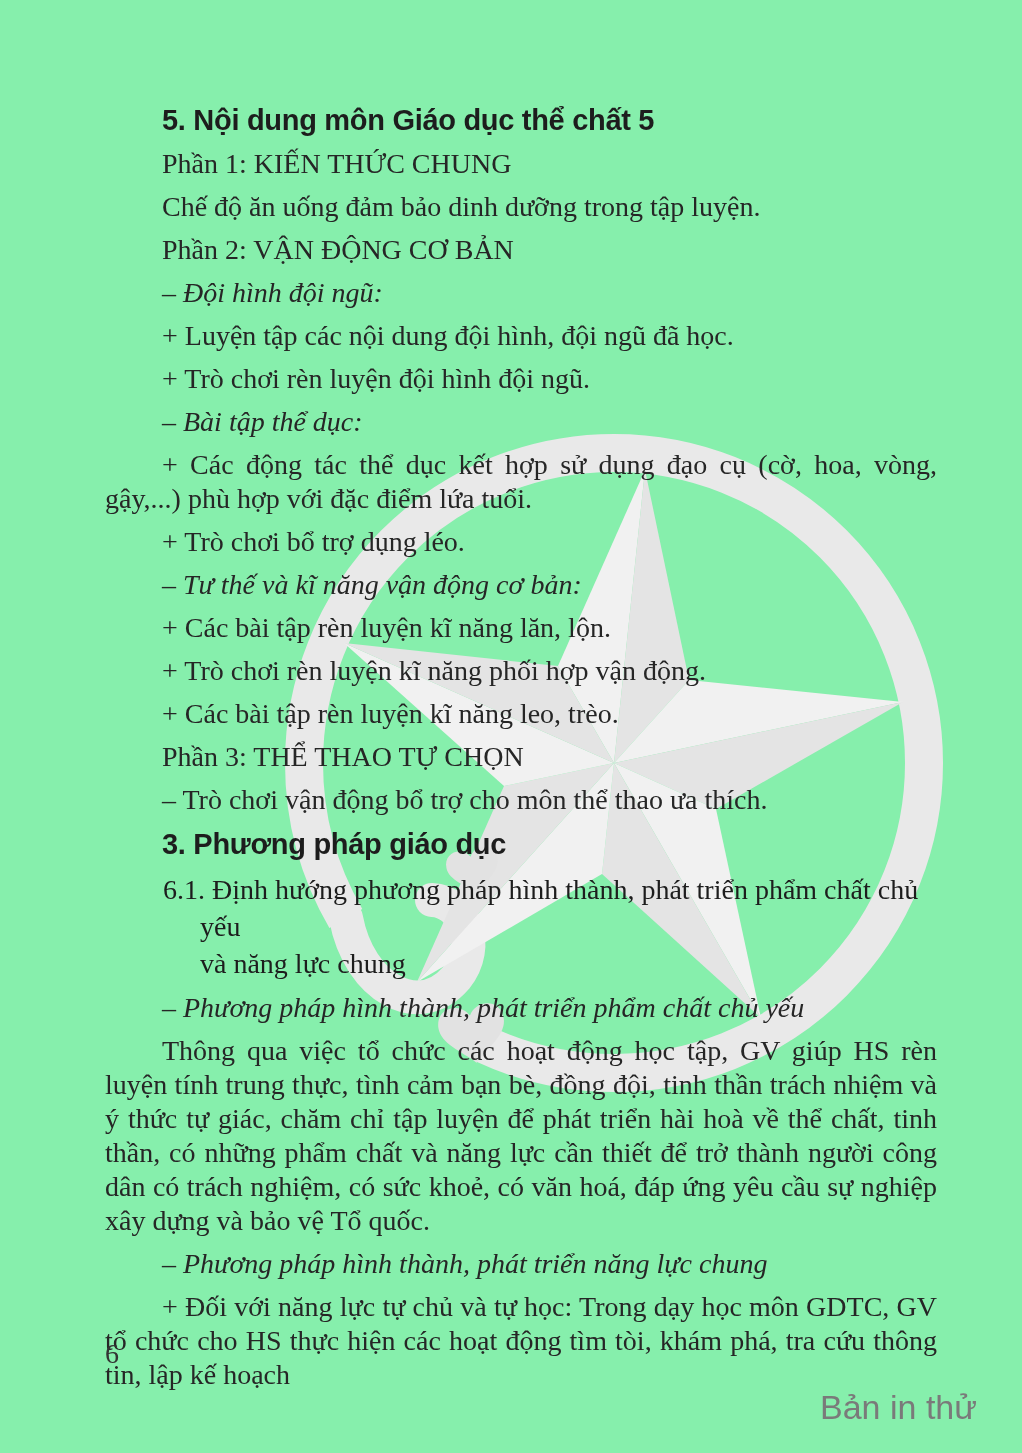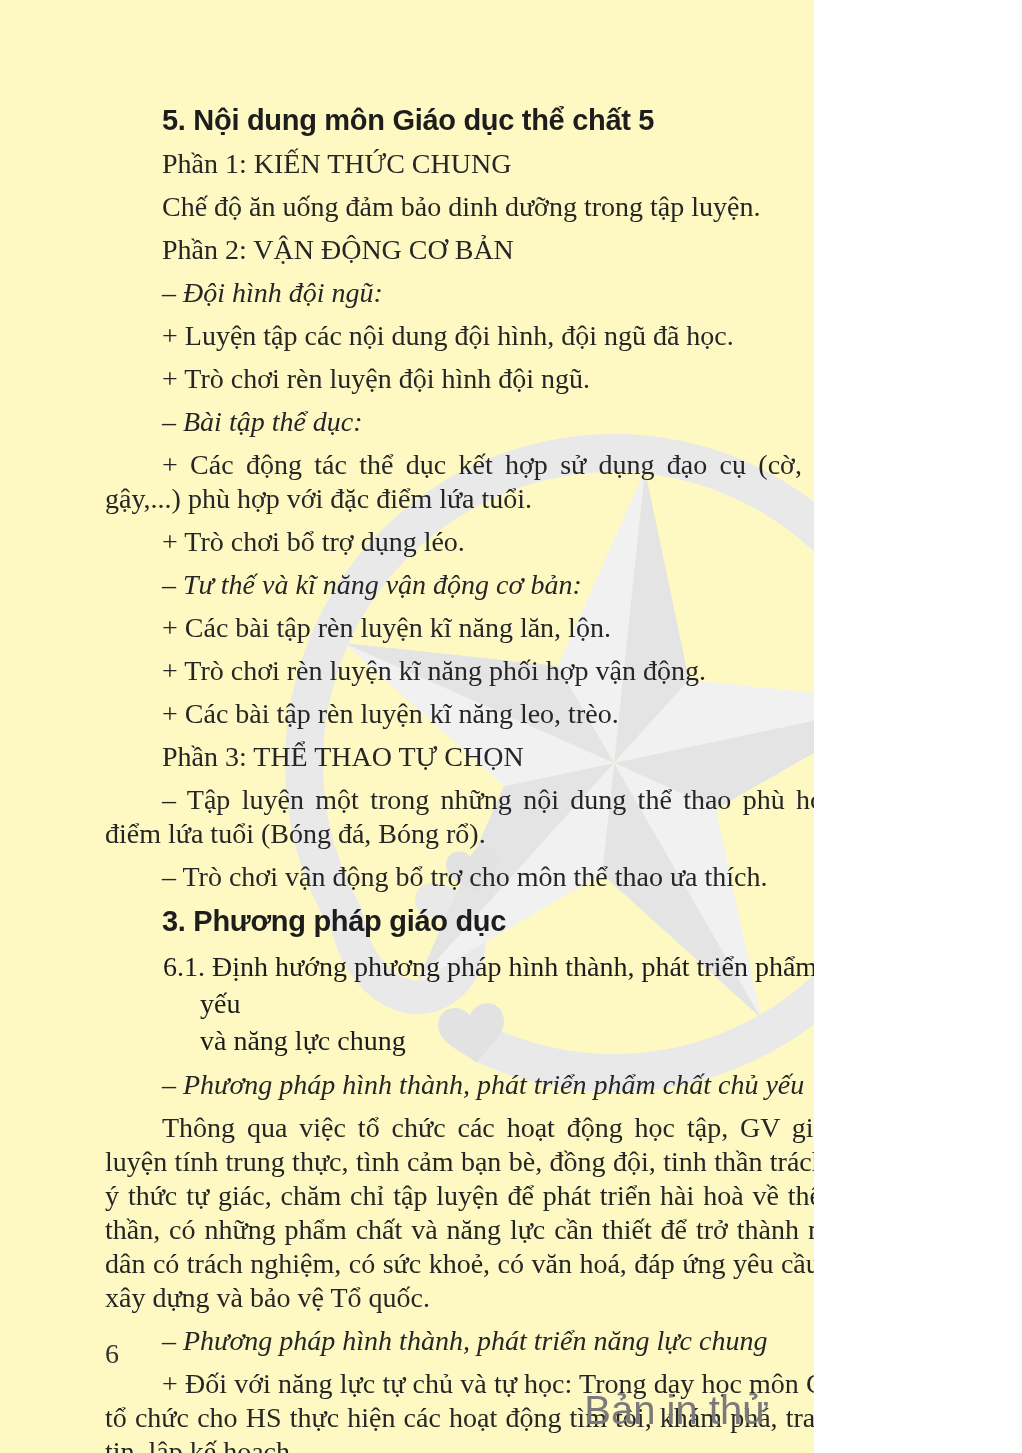--- a/index.html
+++ b/index.html
@@ -1,19 +1,19 @@
 <!DOCTYPE html>
 <html><head>
 <meta charset="utf-8">
 <style>
   html,body { margin:0; padding:0; background:#ffffff; }
   .page {
     position:relative;
-    width:814px; height:1453px;
-    background:#fef9c3;
+    width:1022px; height:1453px;
+    background:#86efac;
     overflow:hidden;
     font-family:"Liberation Serif", serif;
   }
   .watermark {
     position:absolute;
     left:264px; top:413px;
     width:700px; height:700px;
     pointer-events:none;
   }
   .content {
@@ -52,21 +52,21 @@
   .page-number {
     position:absolute;
     left:105px; top:1338px;
     font-size:28px;
     color:#333333;
   }
   .draft-label {
     position:absolute;
     right:45px; top:1388px;
     font-family:"Liberation Sans", sans-serif;
-    font-size:40px;
+    font-size:34px;
     color:#7a7a7a;
   }
 </style>
 </head>
 <body>
 
 <div class="page">
 
   <svg class="watermark" viewBox="0 0 700 700" aria-hidden="true">
 
@@ -106,21 +106,20 @@
     <p class="lead-italic">– Bài tập thể dục:</p>
     <p class="para">+ Các động tác thể dục kết hợp sử dụng đạo cụ (cờ, hoa, vòng, gậy,...) phù hợp với đặc điểm lứa tuổi.</p>
     <p class="para">+ Trò chơi bổ trợ dụng léo.</p>
 
     <p class="lead-italic">– Tư thế và kĩ năng vận động cơ bản:</p>
     <p class="para">+ Các bài tập rèn luyện kĩ năng lăn, lộn.</p>
     <p class="para">+ Trò chơi rèn luyện kĩ năng phối hợp vận động.</p>
     <p class="para">+ Các bài tập rèn luyện kĩ năng leo, trèo.</p>
 
     <p class="para">Phần 3: THỂ THAO TỰ CHỌN</p>
-    <p class="para">– Tập luyện một trong những nội dung thể thao phù hợp với đặc điểm lứa tuổi (Bóng đá, Bóng rổ).</p>
     <p class="para">– Trò chơi vận động bổ trợ cho môn thể thao ưa thích.</p>
 
     <p class="h-sans">3. Phương pháp giáo dục</p>
 
     <p class="h-serif"><span>6.1. Định hướng phương pháp hình thành, phát triển phẩm chất chủ yếu</span><br><span>và năng lực chung</span></p>
 
     <p class="lead-italic">– Phương pháp hình thành, phát triển phẩm chất chủ yếu</p>
     <p class="para">Thông qua việc tổ chức các hoạt động học tập, GV giúp HS rèn luyện tính trung thực, tình cảm bạn bè, đồng đội, tinh thần trách nhiệm và ý thức tự giác, chăm chỉ tập luyện để phát triển hài hoà về thể chất, tinh thần, có những phẩm chất và năng lực cần thiết để trở thành người công dân có trách nghiệm, có sức khoẻ, có văn hoá, đáp ứng yêu cầu sự nghiệp xây dựng và bảo vệ Tổ quốc.</p>
 
     <p class="lead-italic">– Phương pháp hình thành, phát triển năng lực chung</p>

